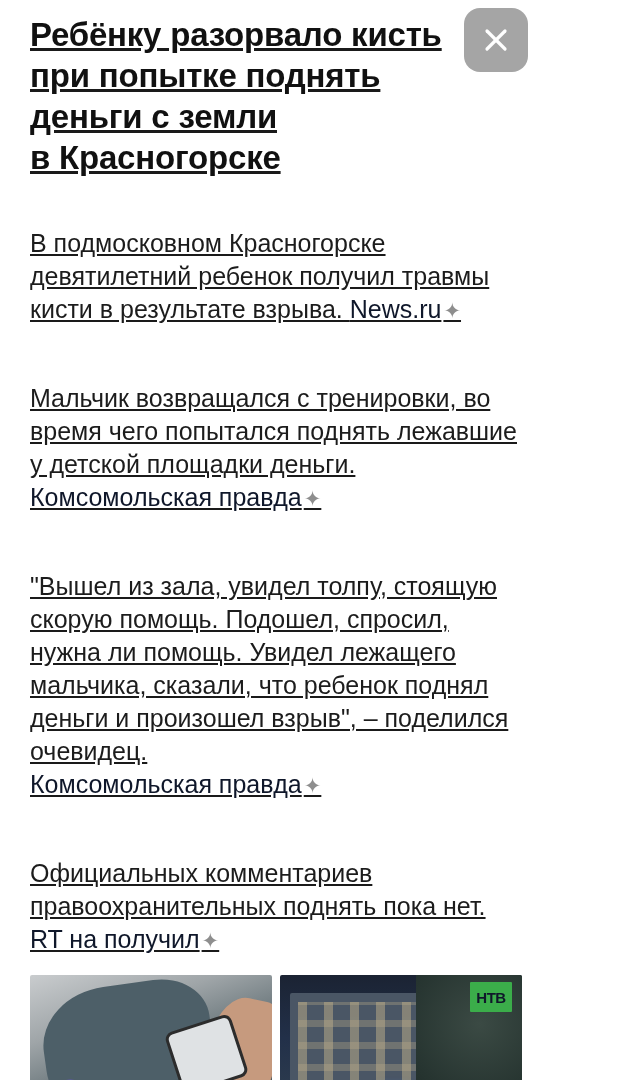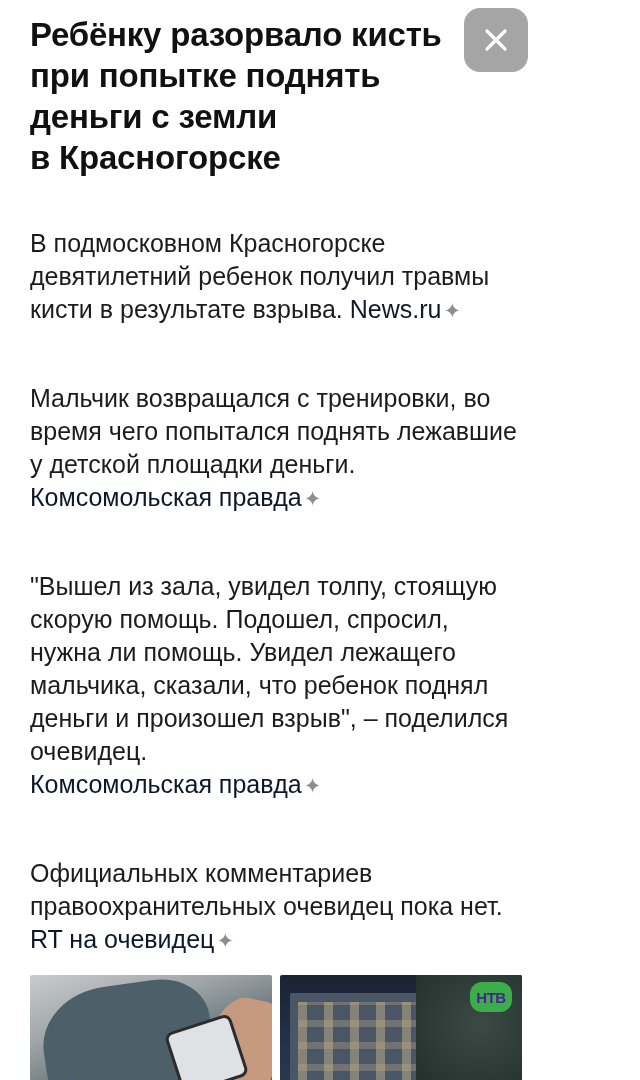--- a/index.html
+++ b/index.html
@@ -15,20 +15,21 @@
     color: #1a1a1a;
     position: relative;
   }
   .page {
     position: relative;
     width: 552px;
     height: 1080px;
     background: #ffffff;
     box-sizing: border-box;
     padding: 14px 30px 0 30px;
+    text-decoration: underline;
   }
   .close-button {
     position: absolute;
     top: 8px;
     right: 24px;
     width: 64px;
     height: 64px;
     border-radius: 16px;
     background: rgba(130,130,130,0.72);
     display: flex;
@@ -215,25 +216,25 @@
     background: #121a1c;
     border-radius: 40% 40% 20% 20%;
   }
   .tv-logo {
     position: absolute;
     top: 7px;
     right: 10px;
     width: 42px;
     height: 30px;
     background: #3bad4a;
-    border-radius: 12px;
+    border-radius: 1px;
     display: flex;
     align-items: center;
     justify-content: center;
-    color: #4c1d95;
+    color: #0f172a;
     font-size: 15px;
     font-weight: bold;
     letter-spacing: -0.5px;
   }
 </style>
 </head>
 <body>
 
 <div class="page">
 
@@ -257,22 +258,22 @@
     <span>Мальчик возвращался с тренировки, во время чего попытался поднять лежавшие у детской площадки деньги.
 </span><span class="source">Комсомольская правда</span><span class="sparkle">✦</span>
   </p>
 
   <p class="para">
     <span>"Вышел из зала, увидел толпу, стоящую скорую помощь. Подошел, спросил, нужна ли помощь. Увидел лежащего мальчика, сказали, что ребенок поднял деньги и произошел взрыв", – поделился очевидец.
 </span><span class="source">Комсомольская правда</span><span class="sparkle">✦</span>
   </p>
 
   <p class="para">
-    <span>Официальных комментариев правоохранительных очевидец пока нет.
-</span><span class="source">RT на очевидец</span><span class="sparkle">✦</span>
+    <span>Официальных комментариев правоохранительных поднять пока нет.
+</span><span class="source">RT на получил</span><span class="sparkle">✦</span>
   </p>
 
   <div class="images-row">
     <div class="photo photo-left">
       <div class="shape-jacket"></div>
       <div class="shape-glove-a"></div>
 
       <div class="shape-orange"></div>
       <div class="shape-blur"></div>
       <div class="shape-hand"></div>

